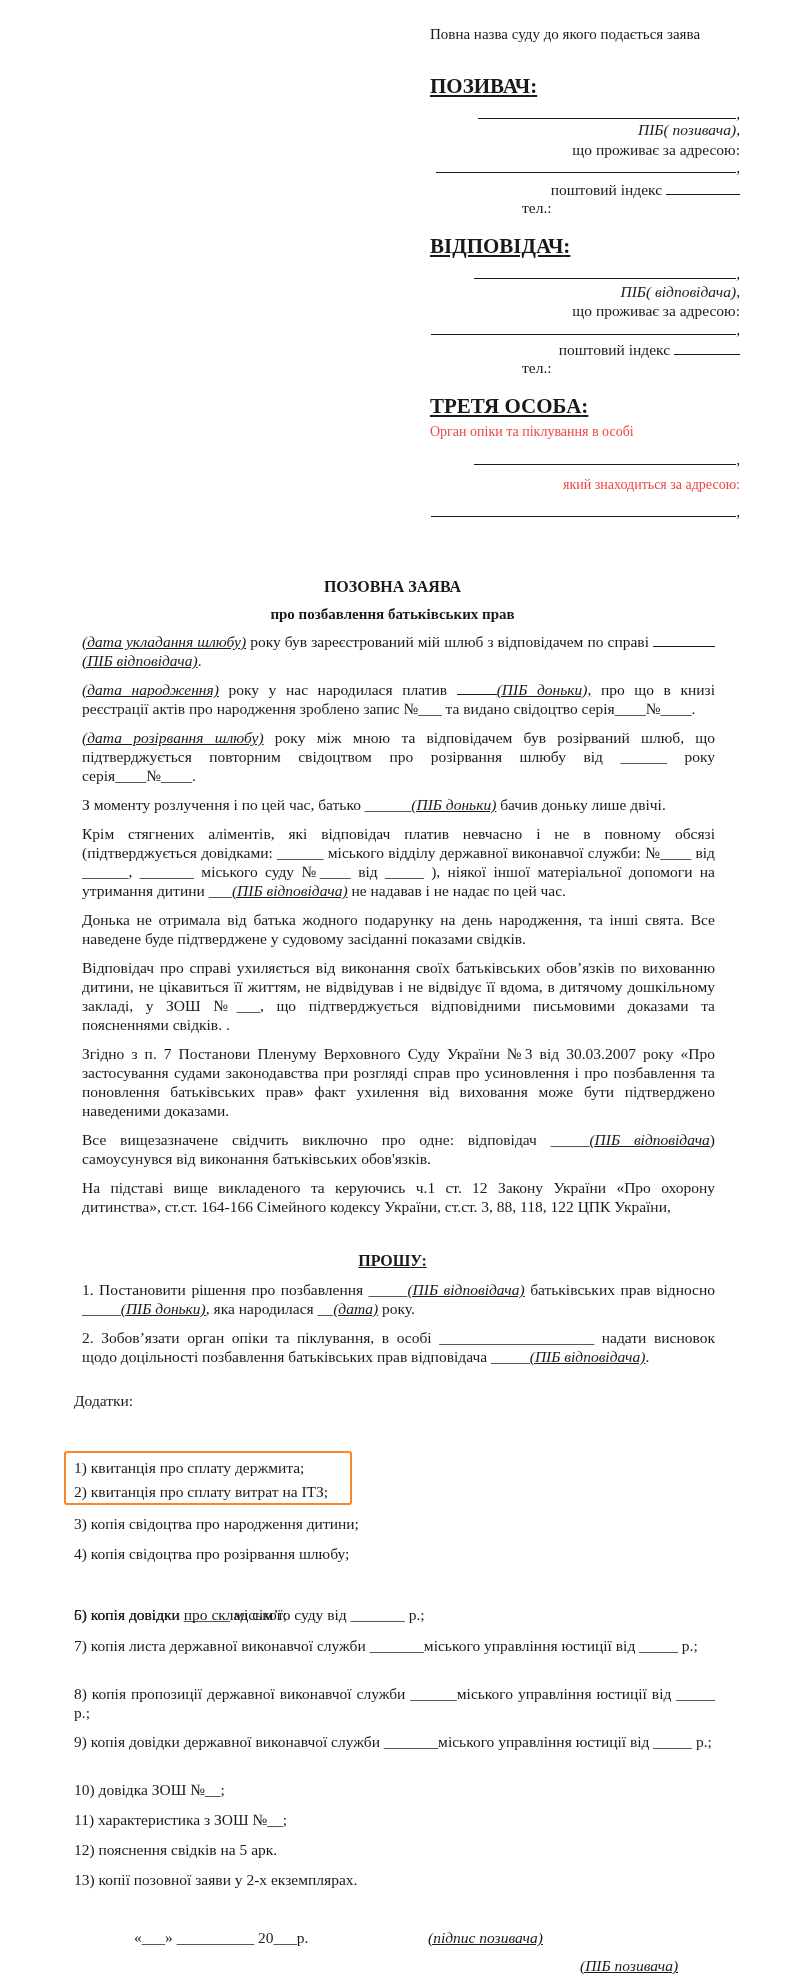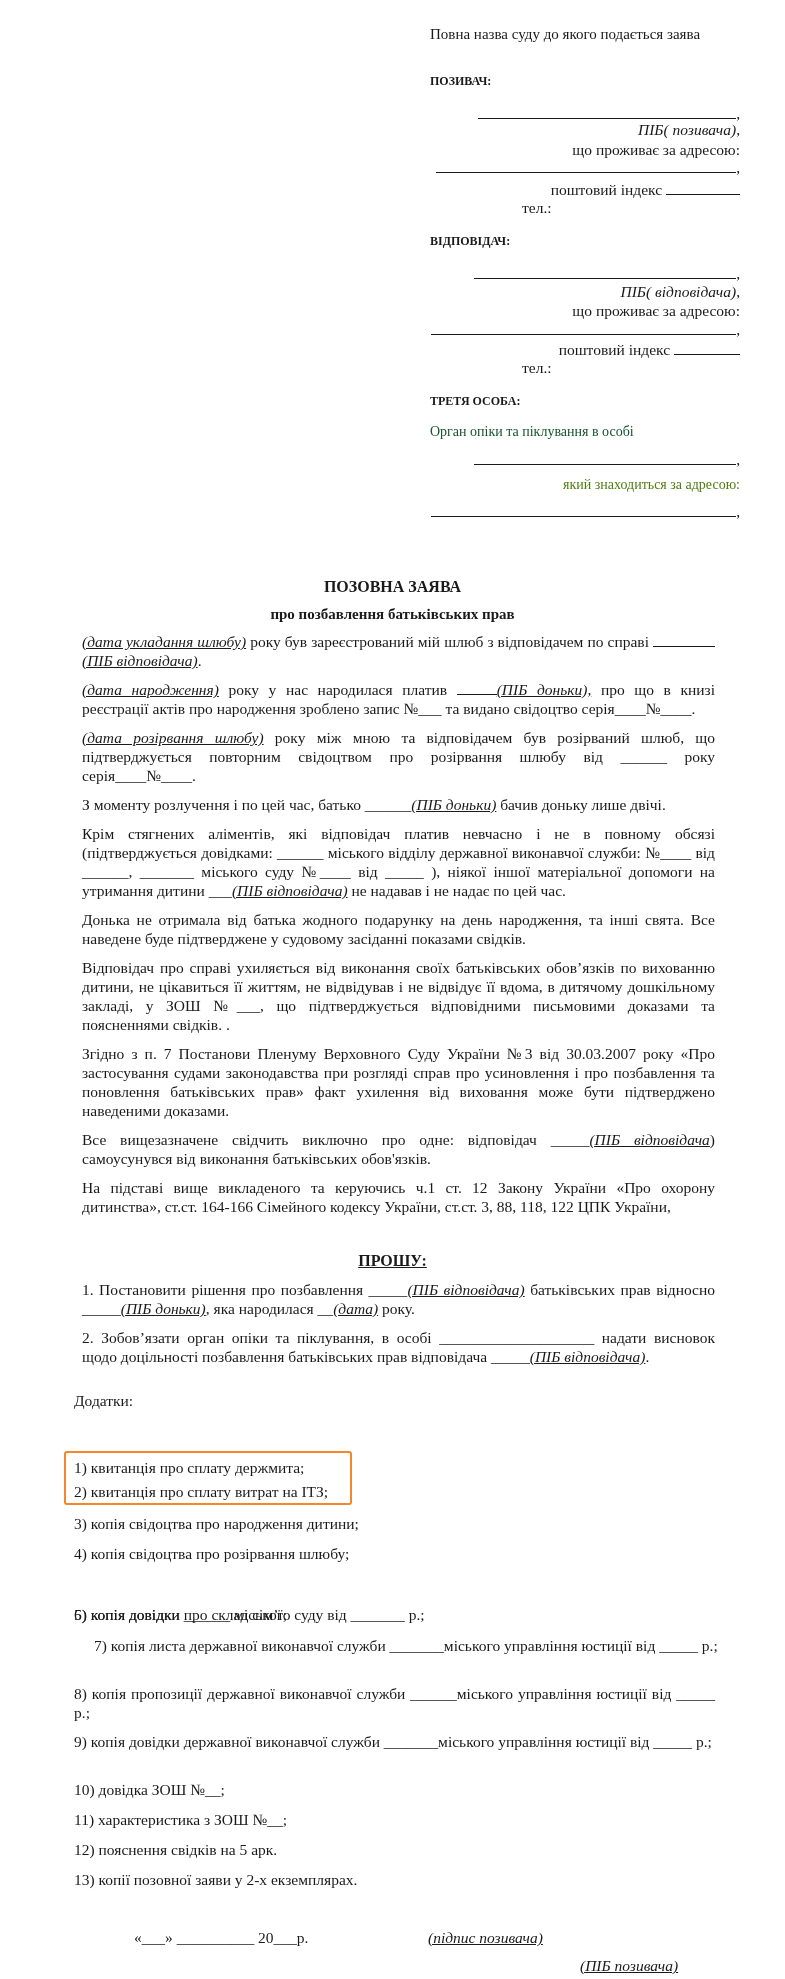--- a/index.html
+++ b/index.html
@@ -1,20 +1,20 @@
 <!DOCTYPE html>
 <html><head>
 <meta charset="utf-8">
 <style>
   html, body { margin: 0; padding: 0; background: #ffffff; }
   body { width: 785px; height: 1979px; position: relative; overflow: hidden;
          font-family: "Liberation Serif", "DejaVu Serif", serif; color: #1a1a1a; font-size: 15.5px; }
   .abs { position: absolute; }
   .right { text-align: right; }
-  .hdr-title { font-weight: bold; font-size: 12px; }
+  .hdr-title { font-weight: bold; text-decoration: underline; font-size: 21px; }
   .hdr-title .colon { text-decoration: none; }
   .line { border-bottom: 1px solid #1a1a1a; display: inline-block; height: 14px; }
   .it { font-style: italic; }
   .itu { font-style: italic; text-decoration: underline; }
   .blank { display: inline-block; border-bottom: 1px solid #1a1a1a; height: 14px; vertical-align: baseline; }
   .small { font-size: 14px; }
   .body { position: absolute; left: 70px; width: 645px; text-align: justify; line-height: 19px; }
   .body p { margin: 0 0 10px 12px; }
   .center-title { position: absolute; left: 0; width: 785px; text-align: center; font-weight: bold; }
   .list-item { position: absolute; left: 74px; width: 641px; text-align: justify; line-height: 19px; }
@@ -36,23 +36,23 @@
 
 <div class="abs hdr-title" style="left:430px; top:234px;"><span>ВІДПОВІДАЧ</span><span class="colon">:</span></div>
 <div class="abs right" style="left:470px; top:264px; width:270px;"><span class="line" style="width:262px;"></span>,</div>
 <div class="abs right it" style="left:430px; top:283px; width:310px;"><span>ПІБ( відповідача)</span><span style="font-style:normal">,</span></div>
 <div class="abs right" style="left:430px; top:302px; width:310px;">що проживає за адресою:</div>
 <div class="abs right" style="left:420px; top:320px; width:320px;"><span class="line" style="width:305px;"></span>,</div>
 <div class="abs right" style="left:430px; top:340px; width:310px;"><span>поштовий індекс</span> <span class="line" style="width:66px;"></span></div>
 <div class="abs" style="left:522px; top:359px;">тел.:</div>
 
 <div class="abs hdr-title" style="left:430px; top:394px;"><span>ТРЕТЯ ОСОБА</span><span class="colon">:</span></div>
-<div class="abs small" style="left:430px; top:424px; color:#14532d;">Орган опіки та піклування в особі</div>
+<div class="abs small" style="left:430px; top:424px; color:#ef4444;">Орган опіки та піклування в особі</div>
 <div class="abs right" style="left:470px; top:450px; width:270px;"><span class="line" style="width:262px;"></span>,</div>
-<div class="abs right small" style="left:430px; top:477px; width:310px; color:#4d7c0f;">який знаходиться за адресою:</div>
+<div class="abs right small" style="left:430px; top:477px; width:310px; color:#ef4444;">який знаходиться за адресою:</div>
 <div class="abs right" style="left:420px; top:502px; width:320px;"><span class="line" style="width:305px;"></span>,</div>
 
 <div class="center-title" style="top:578px; font-size:16px;">ПОЗОВНА ЗАЯВА</div>
 <div class="center-title" style="top:606px; font-size:15px;">про позбавлення батьківських прав</div>
 
 <div class="body" style="top:632px;">
   <p>
     <span class="itu">(дата укладання шлюбу)</span><span> року був зареєстрований мій шлюб з відповідачем по справі </span><span class="blank" style="width:62px;"></span><span class="itu">(ПІБ відповідача)</span>.
   </p>
   <p>
@@ -90,21 +90,21 @@
 <div class="abs" style="left:74px; top:1392px;">Додатки:</div>
 
 <div class="hl-box"></div>
 
 <div class="list-item" style="top:1458px;">1) квитанція про сплату держмита;</div>
 <div class="list-item" style="top:1482px;">2) квитанція про сплату витрат на ІТЗ;</div>
 <div class="list-item" style="top:1514px;">3) копія свідоцтва про народження дитини;</div>
 <div class="list-item" style="top:1544px;">4) копія свідоцтва про розірвання шлюбу;</div>
 <div class="list-item" style="top:1574px;margin-top:31px;">5) копія довідки про склад сім’ї;</div>
 <div class="list-item" style="top:1605px;">6) копія довідки ______ міського суду від _______ р.;</div>
-<div class="list-item" style="top:1636px;margin-left:20px;">7) копія листа державної виконавчої служби _______міського управління юстиції від _____ р.;</div>
+<div class="list-item" style="top:1636px;">7) копія листа державної виконавчої служби _______міського управління юстиції від _____ р.;</div>
 <div class="list-item" style="top:1684px;">8) копія пропозиції державної виконавчої служби ______міського управління юстиції від _____ р.;</div>
 <div class="list-item" style="top:1732px;">9) копія довідки державної виконавчої служби _______міського управління юстиції від _____ р.;</div>
 <div class="list-item" style="top:1780px;">10) довідка ЗОШ №__;</div>
 <div class="list-item" style="top:1810px;">11) характеристика з ЗОШ №__;</div>
 <div class="list-item" style="top:1840px;">12) пояснення свідків на 5 арк.</div>
 <div class="list-item" style="top:1870px;">13) копії позовної заяви у 2-х екземплярах.</div>
 
 <div class="abs" style="left:134px; top:1929px;">«___» __________ 20___р.</div>
 <div class="abs itu" style="left:428px; top:1929px;">(підпис позивача)</div>
 <div class="abs itu" style="left:580px; top:1929px;margin-top:28px;">(ПІБ позивача)</div>

